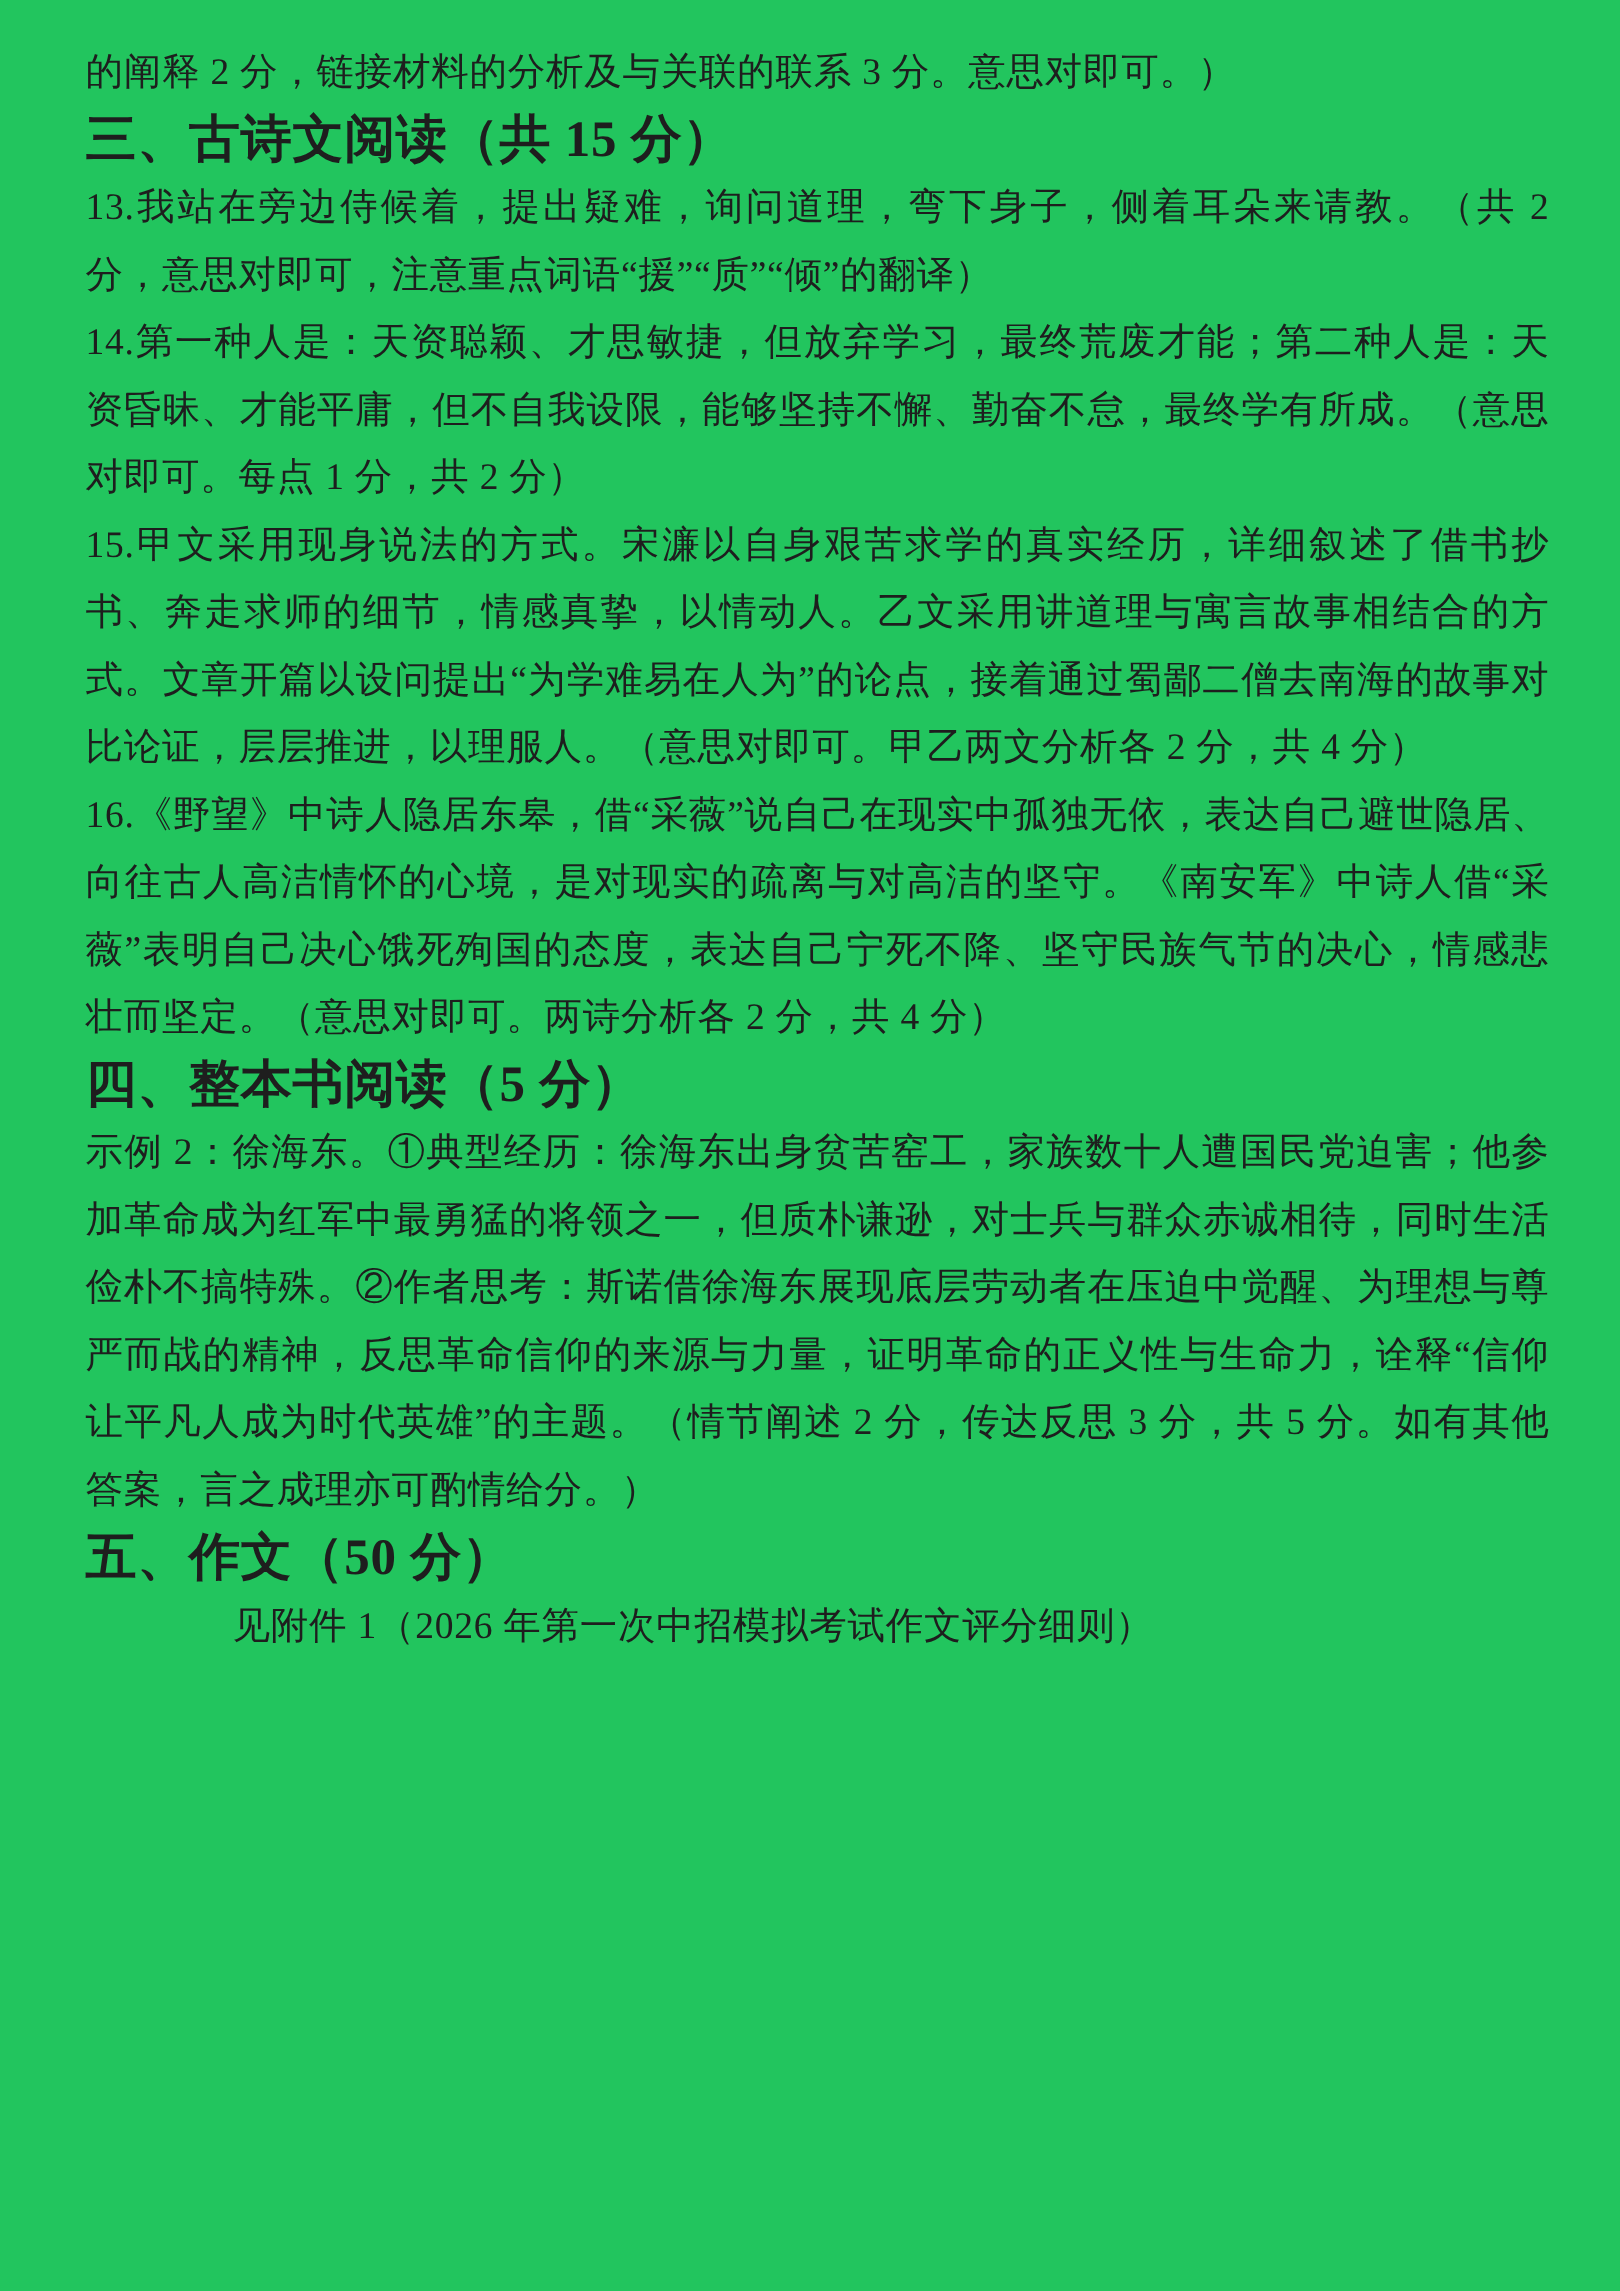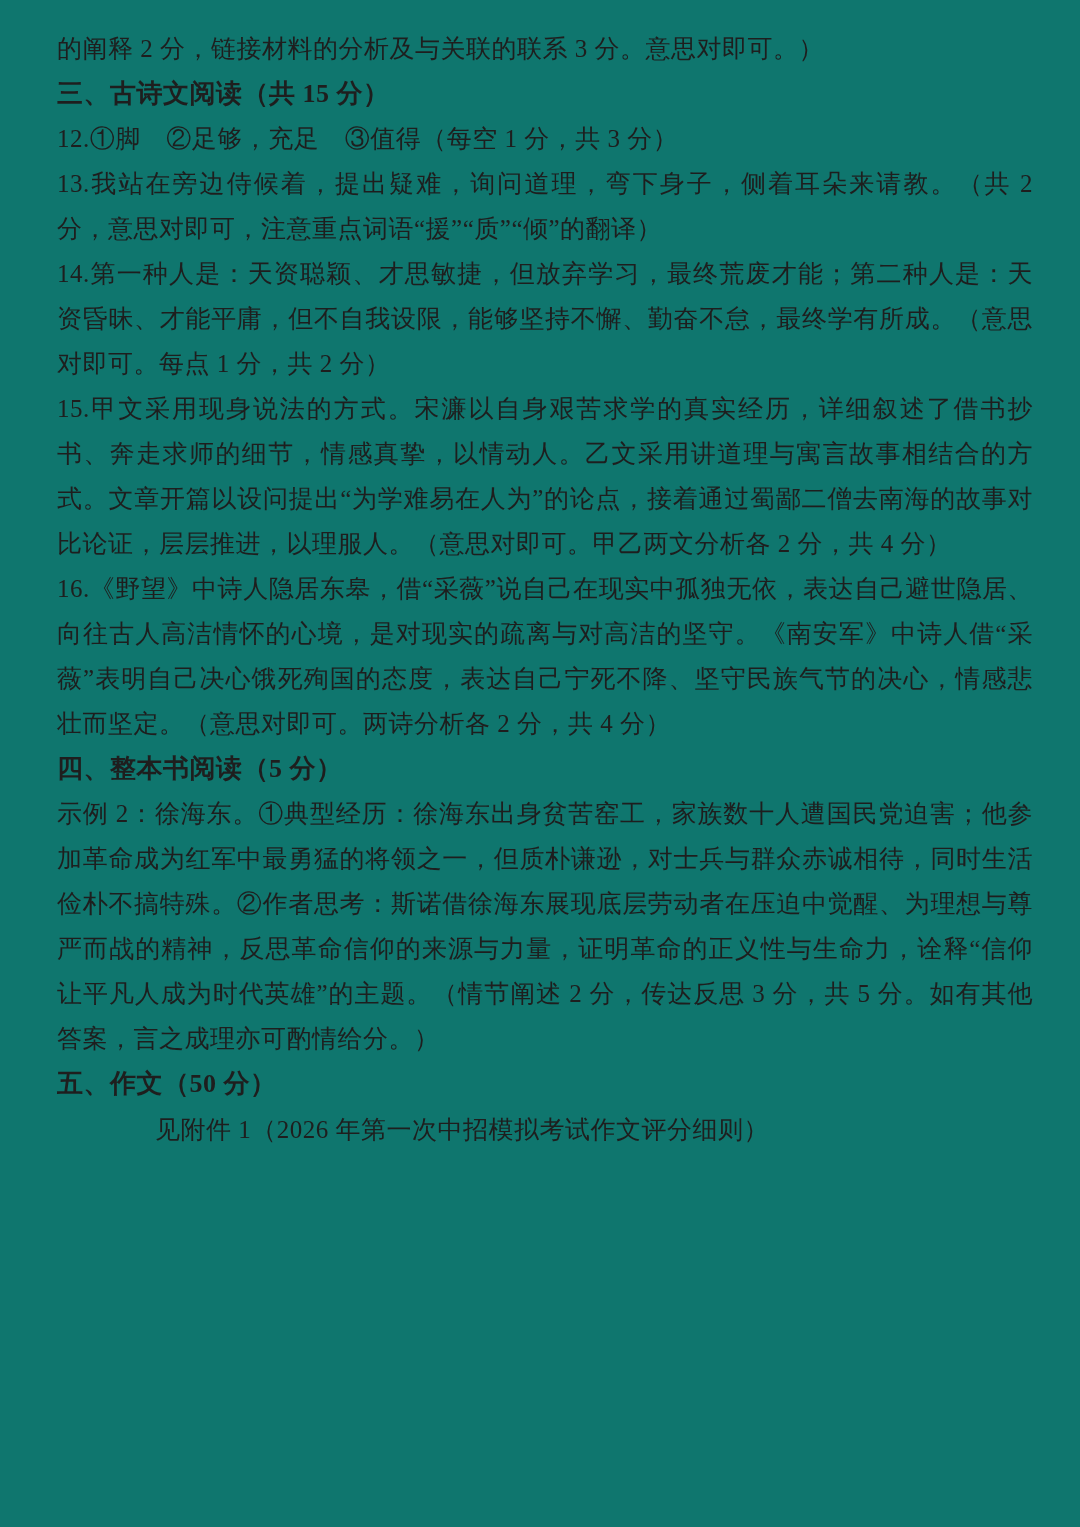--- a/index.html
+++ b/index.html
@@ -5,38 +5,38 @@
   html, body {
     margin: 0;
     padding: 0;
     background: #e8e8e8;
   }
   .page {
     position: relative;
     width: 1080px;
     height: 1527px;
     margin: 0 auto;
-    background: #0f766e;
+    background: #22c55e;
     box-sizing: border-box;
     padding: 26px 47px 0 57px;
     font-family: "Liberation Serif", "DejaVu Serif", serif;
     color: #1e1e1e;
     overflow: hidden;
   }
   .para {
     margin: 0;
     font-size: 25px;
     line-height: 45px;
     text-align: justify;
     text-justify: inter-ideograph;
     letter-spacing: 0.5px;
   }
   .heading {
     margin: 0;
-    font-size: 26px;
+    font-size: 34px;
     line-height: 45px;
     font-weight: bold;
     letter-spacing: 0.5px;
   }
   .heading-essay {
   }
   .attachment-note {
     margin: 0;
     padding-left: 98px;
     font-size: 25px;
@@ -47,21 +47,20 @@
 </style>
 </head>
 <body>
 
 <main class="page">
 
   <p class="para">的阐释 2 分，链接材料的分析及与关联的联系 3 分。意思对即可。）</p>
 
   <h2 class="heading">三、古诗文阅读（共 15 分）</h2>
 
-  <p class="para">12.①脚　②足够，充足　③值得（每空 1 分，共 3 分）</p>
 
   <p class="para">13.我站在旁边侍候着，提出疑难，询问道理，弯下身子，侧着耳朵来请教。（共 2 分，意思对即可，注意重点词语“援”“质”“倾”的翻译）</p>
 
   <p class="para">14.第一种人是：天资聪颖、才思敏捷，但放弃学习，最终荒废才能；第二种人是：天资昏昧、才能平庸，但不自我设限，能够坚持不懈、勤奋不怠，最终学有所成。（意思对即可。每点 1 分，共 2 分）</p>
 
   <p class="para">15.甲文采用现身说法的方式。宋濂以自身艰苦求学的真实经历，详细叙述了借书抄书、奔走求师的细节，情感真挚，以情动人。乙文采用讲道理与寓言故事相结合的方式。文章开篇以设问提出“为学难易在人为”的论点，接着通过蜀鄙二僧去南海的故事对比论证，层层推进，以理服人。（意思对即可。甲乙两文分析各 2 分，共 4 分）</p>
 
   <p class="para">16.《野望》中诗人隐居东皋，借“采薇”说自己在现实中孤独无依，表达自己避世隐居、向往古人高洁情怀的心境，是对现实的疏离与对高洁的坚守。《南安军》中诗人借“采薇”表明自己决心饿死殉国的态度，表达自己宁死不降、坚守民族气节的决心，情感悲壮而坚定。（意思对即可。两诗分析各 2 分，共 4 分）</p>
 
   <h2 class="heading">四、整本书阅读（5 分）</h2>

